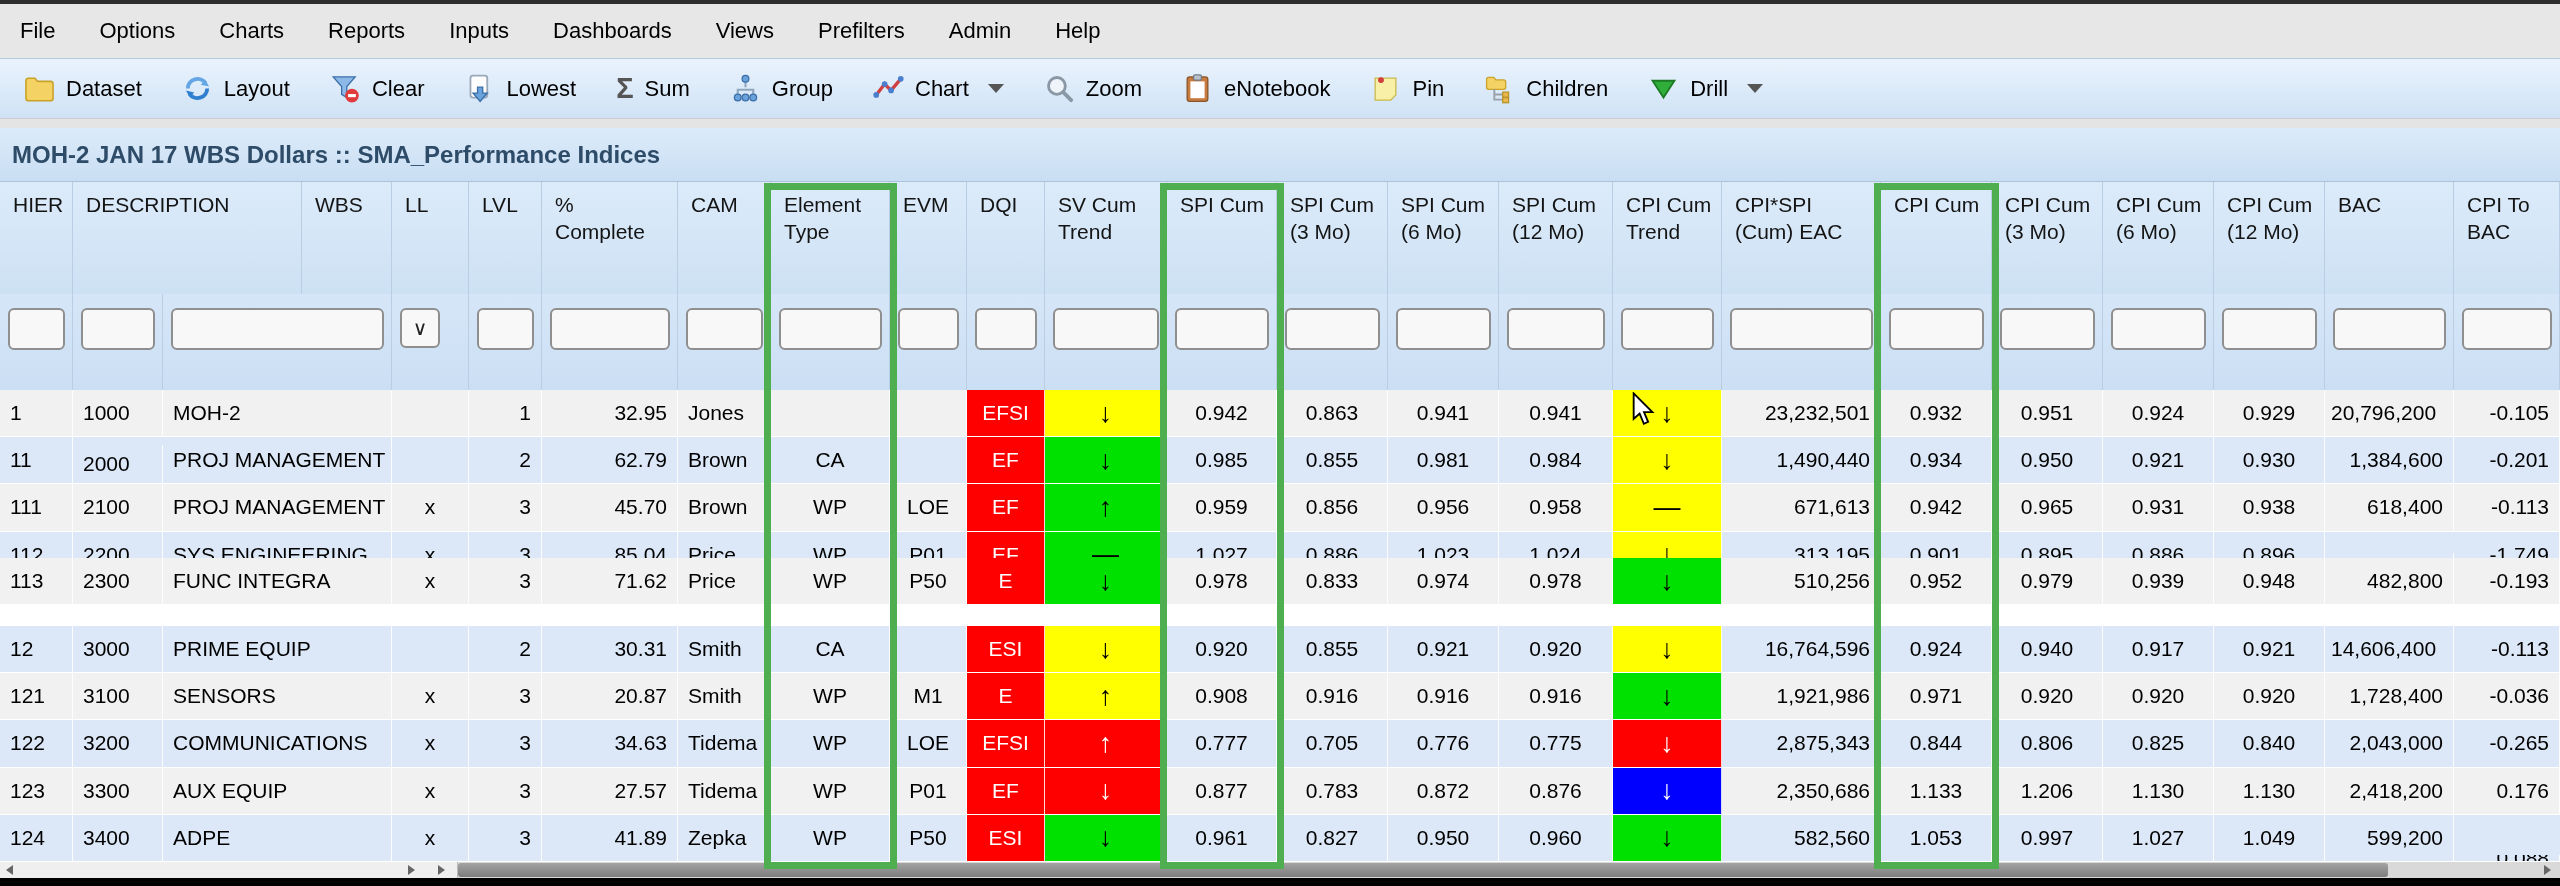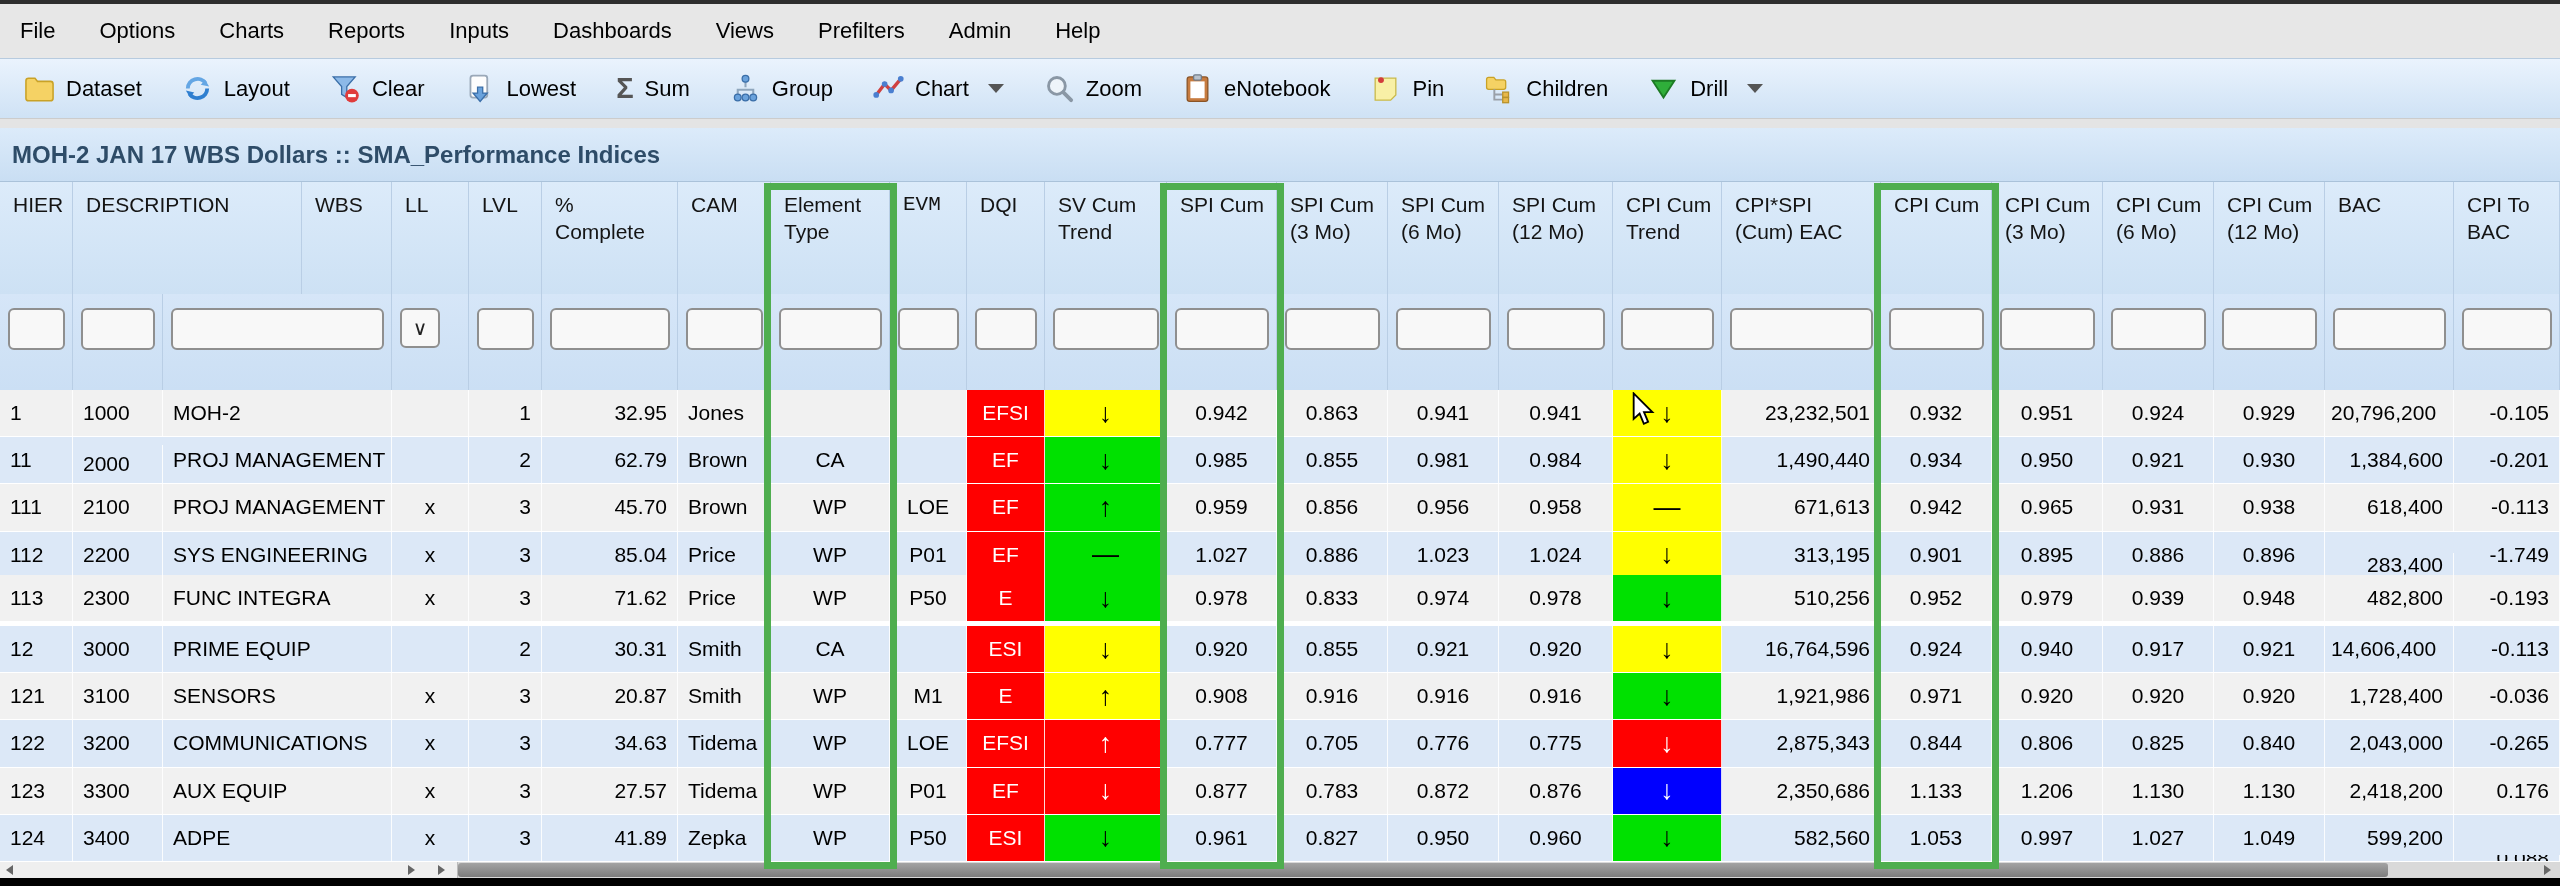--- a/index.html
+++ b/index.html
@@ -183,21 +183,21 @@
         <div class="hcell" style="width: 73px;">HIER</div>
         <div class="hcell" style="width: 229px;">DESCRIPTION</div>
         <div class="hcell" style="width: 90px;">WBS</div>
         <div class="hcell" style="width: 77px;">LL</div>
         <div class="hcell" style="width: 73px;">LVL</div>
         <div class="hcell" style="width: 136px;">%
 Complete</div>
         <div class="hcell" style="width: 93px;">CAM</div>
         <div class="hcell" style="width: 119px;">Element
 Type</div>
-        <div class="hcell" style="width: 77px; font-family: Liberation Mono, monospace;">EVM</div>
+        <div class="hcell" style="width: 77px;">EVM</div>
         <div class="hcell" style="width: 78px;">DQI</div>
         <div class="hcell" style="width: 122px;">SV Cum
 Trend</div>
         <div class="hcell" style="width: 110px;">SPI Cum</div>
         <div class="hcell" style="width: 111px;">SPI Cum
 (3 Mo)</div>
         <div class="hcell" style="width: 111px;">SPI Cum
 (6 Mo)</div>
         <div class="hcell" style="width: 114px;">SPI Cum
 (12 Mo)</div>
@@ -337,21 +337,21 @@
           <div class="dcell al-c" style="width: 114px;">1.024</div>
           <div class="dcell al-c trend-cell" style="width: 109px; background: rgb(255, 255, 0);">↓</div>
           <div class="dcell al-r" style="width: 159px;">313,195</div>
           <div class="dcell al-c" style="width: 111px;">0.901</div>
           <div class="dcell al-c" style="width: 111px;">0.895</div>
           <div class="dcell al-c" style="width: 111px;">0.886</div>
           <div class="dcell al-c" style="width: 111px;">0.896</div>
           <div class="dcell al-r" style="width: 129px; margin-top: 21px;">283,400</div>
           <div class="dcell al-r" style="width: 106px;">-1.749</div>
         </div>
-        <div class="drow" style="top: 393px; background: rgb(241, 241, 241);">
+        <div class="drow" style="top: 376px; background: rgb(241, 241, 241);">
           <div class="dcell al-l" style="width: 73px;">113</div>
           <div class="dcell al-l" style="width: 90px;">2300</div>
           <div class="dcell al-l" style="width: 229px;">FUNC INTEGRA</div>
           <div class="dcell al-c" style="width: 77px;">x</div>
           <div class="dcell al-r" style="width: 73px;">3</div>
           <div class="dcell al-r" style="width: 136px;">71.62</div>
           <div class="dcell al-l" style="width: 93px;">Price</div>
           <div class="dcell al-c" style="width: 119px;">WP</div>
           <div class="dcell al-c" style="width: 77px;">P50</div>
           <div class="dcell al-c dqi-cell" style="width: 78px; background: rgb(255, 0, 0);">E</div>

